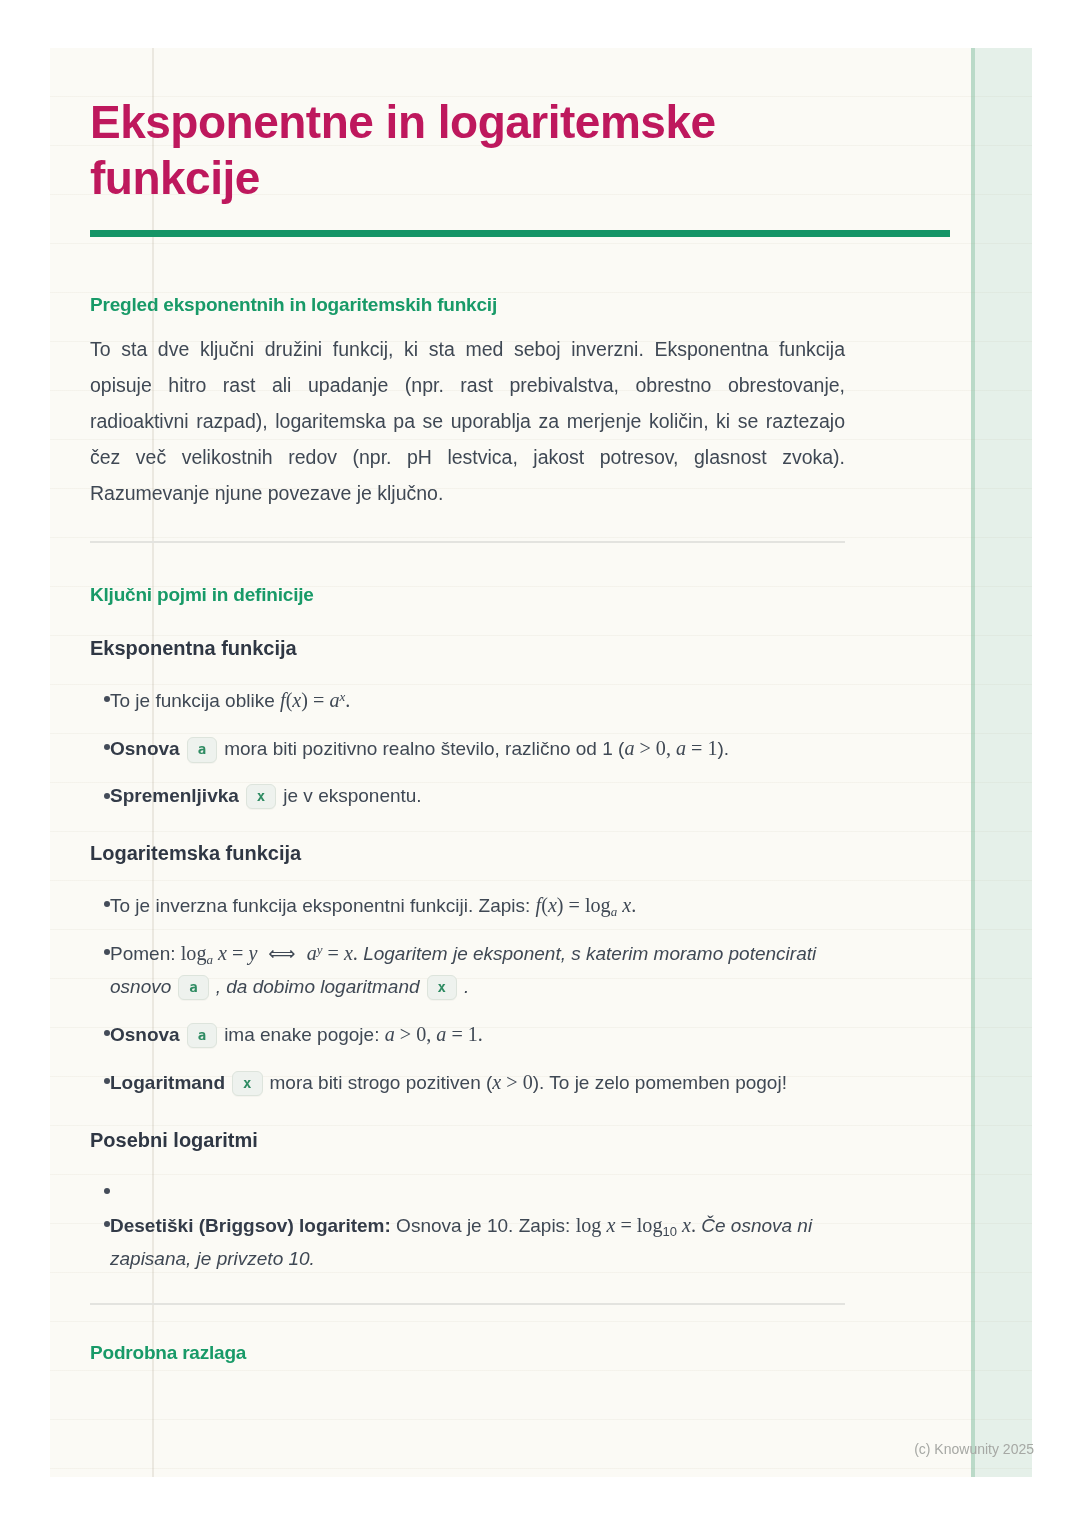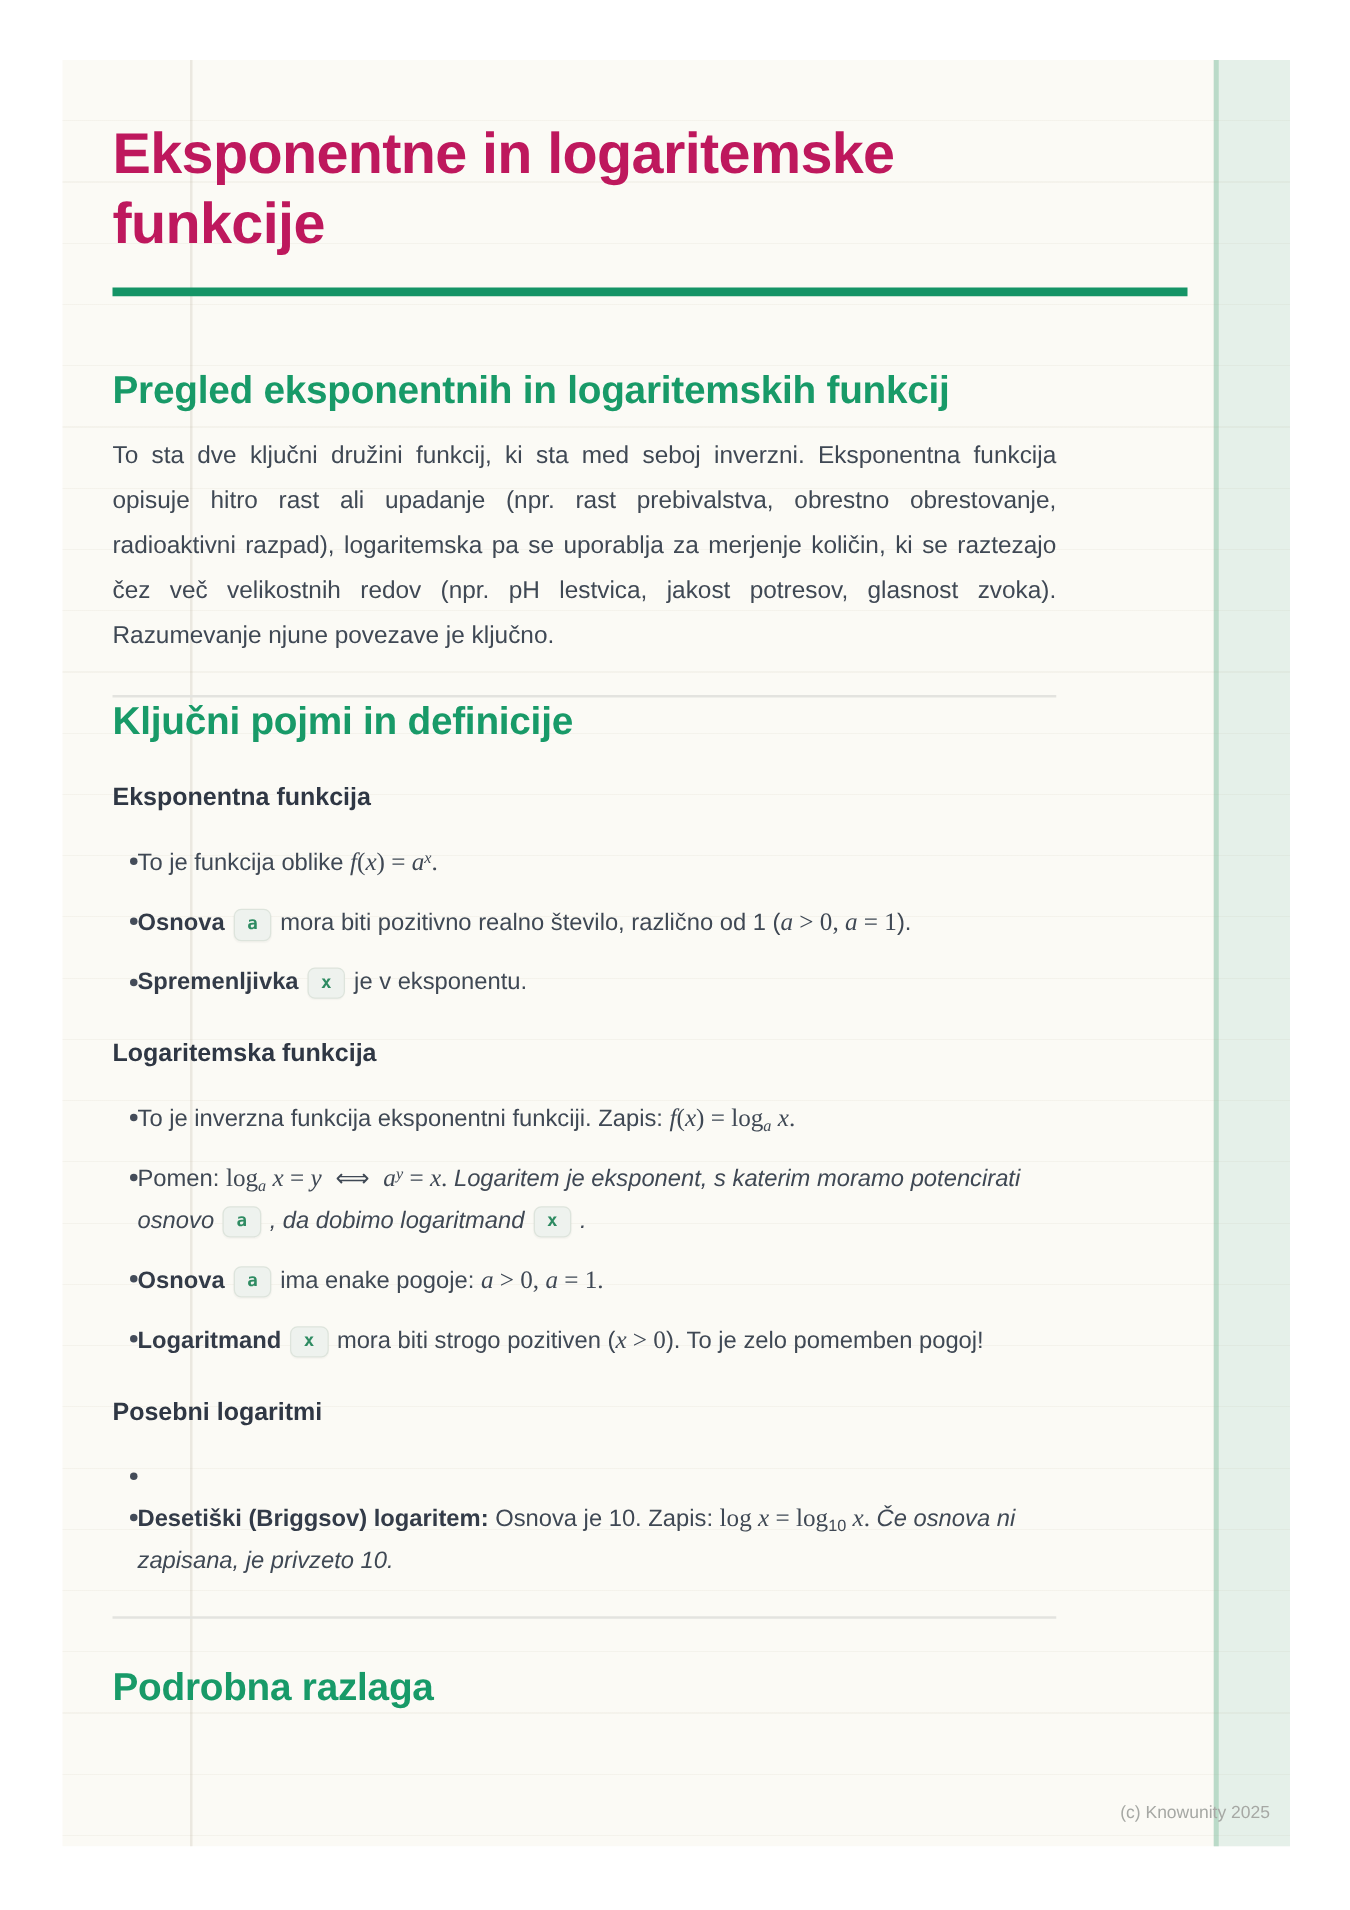--- a/index.html
+++ b/index.html
@@ -30,25 +30,25 @@
     background:#e5f0e9;border-left:4px solid #badac8;
   }
   
   .content{position:relative;padding:46px 0 0 40px;width:760px;z-index:2;}
   .doc-title{
     width:730px;margin:0;color:#be185d;font-size:46px;line-height:1.22;
     font-weight:700;letter-spacing:-0.5px;
   }
   .title-rule{width:860px;height:7px;background:#159466;margin-top:24px;}
   h2{
-    margin:0;color:#189a68;font-size:31px;line-height:1.25;font-weight:700;
+    margin:0;color:#189a68;font-size:19px;line-height:1.25;font-weight:700;
     letter-spacing:-0.2px;
   }
   .h2-overview{margin-top:56px;}
-  .h2-key{}
+  .h2-key{margin-top:40px;}
   .h2-details{margin-top:36px;}
   .lead-paragraph{
     width:755px;margin:14px 0 0 0;color:#3f4854;font-size:19.5px;
     line-height:1.85;text-align:justify;text-justify:inter-word;
   }
   .divider{width:755px;height:2px;background:#e3e3df;border:0;margin:30px 0 0 0;}
   .divider-2{margin-top:28px;}
   h3{margin:28px 0 0 0;color:#2f3744;font-size:20px;font-weight:700;line-height:1.3;}
   ul.bullets{list-style:none;margin:22px 0 0 0;padding:0;width:755px;}
   ul.bullets li{
@@ -72,21 +72,21 @@
   sub.r-subr{font-family:Liberation Sans, sans-serif;font-size:13px;vertical-align:-4px;line-height:0;text-align:right;}
   .r-chip{
     display:inline-block;background:#eef2ee;border:1px solid #dde4dc;
     border-radius:6px;padding:2px 10px 3px;margin:0 7px;
     font-family:"DejaVu Sans Mono", monospace;font-weight:700;font-size:14px;
     color:#2e8b62;line-height:1.3;box-shadow:0 1px 1px rgba(0,0,0,0.03);
     vertical-align:1px;
   }
   
   .copyright{
-    position:absolute;top:1441px;right:64px;z-index:5;
+    position:absolute;top:1441px;right:46px;z-index:5;
     color:#a6a8a4;font-size:14px;
   }
 </style>
 </head>
 <body>
 
 <div class="sheet">
   <div class="margin-line"></div>
   <div class="right-strip"></div>
 

